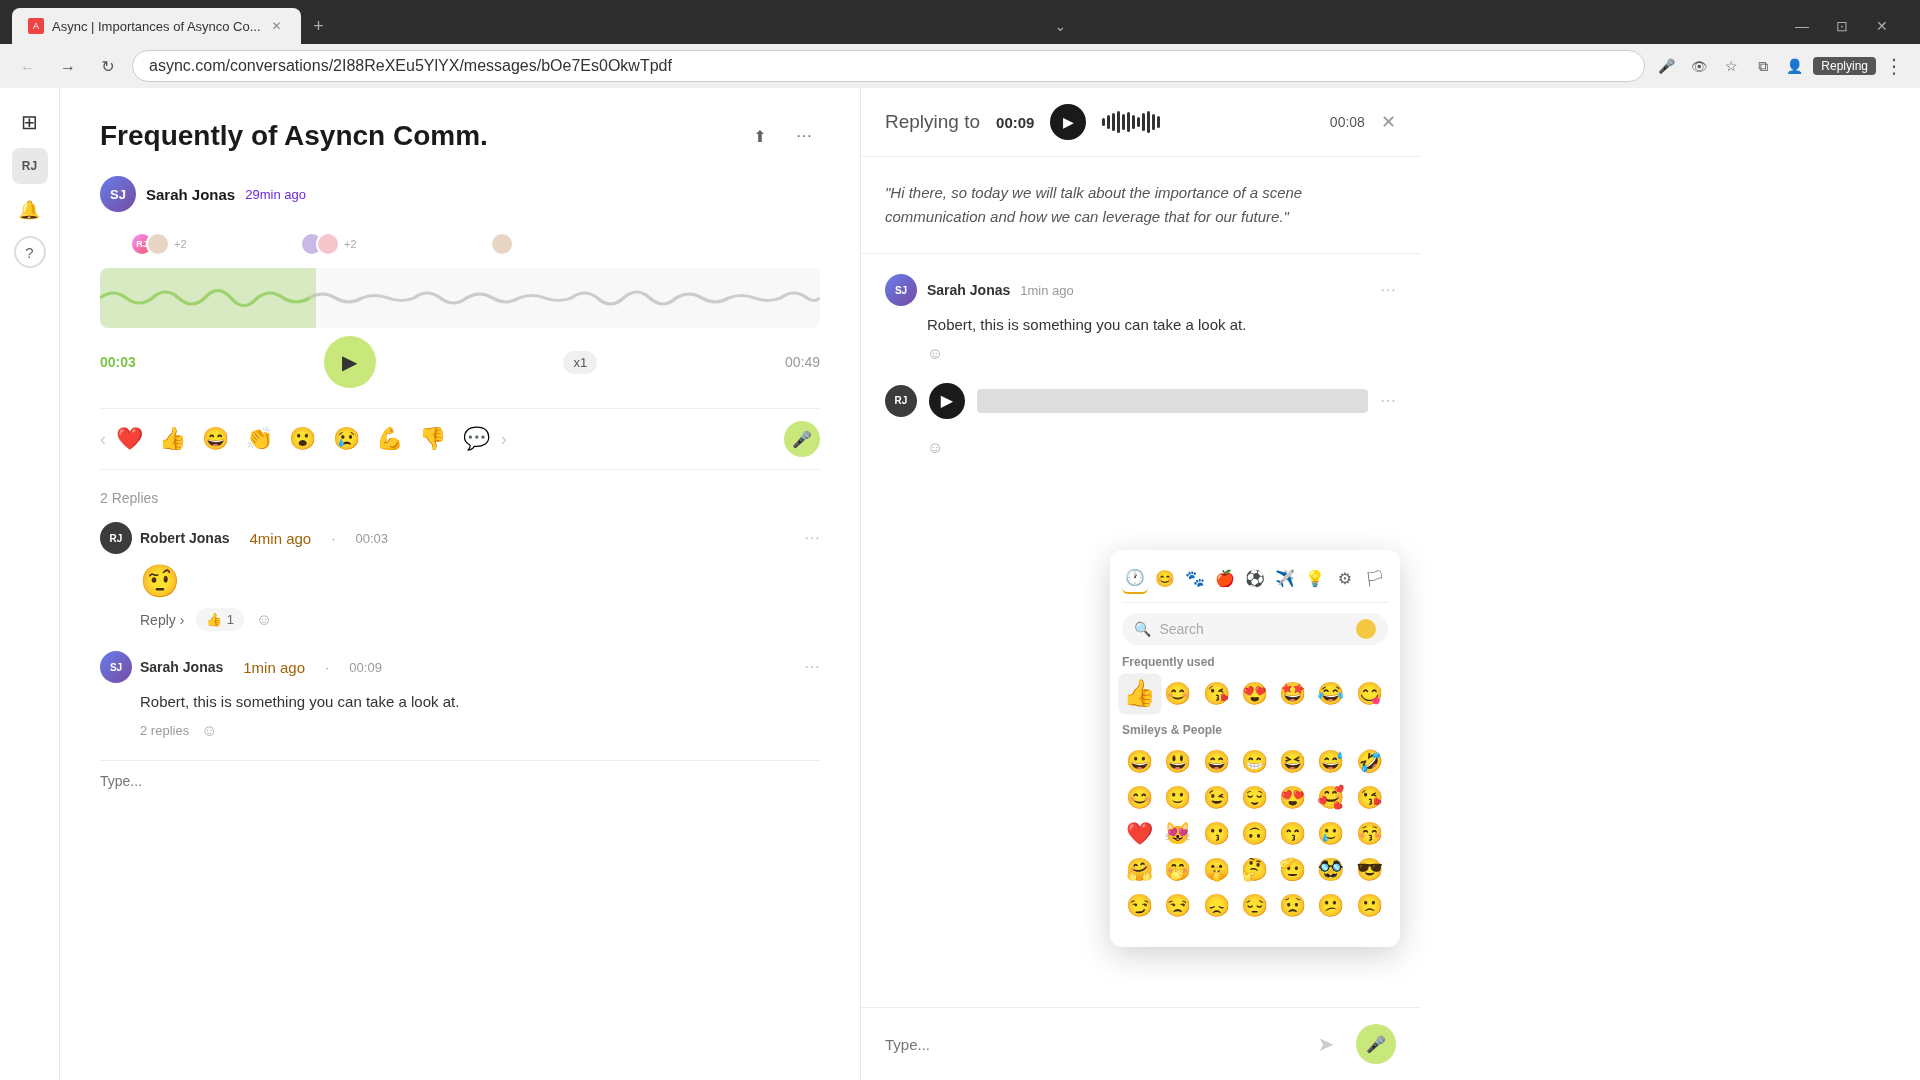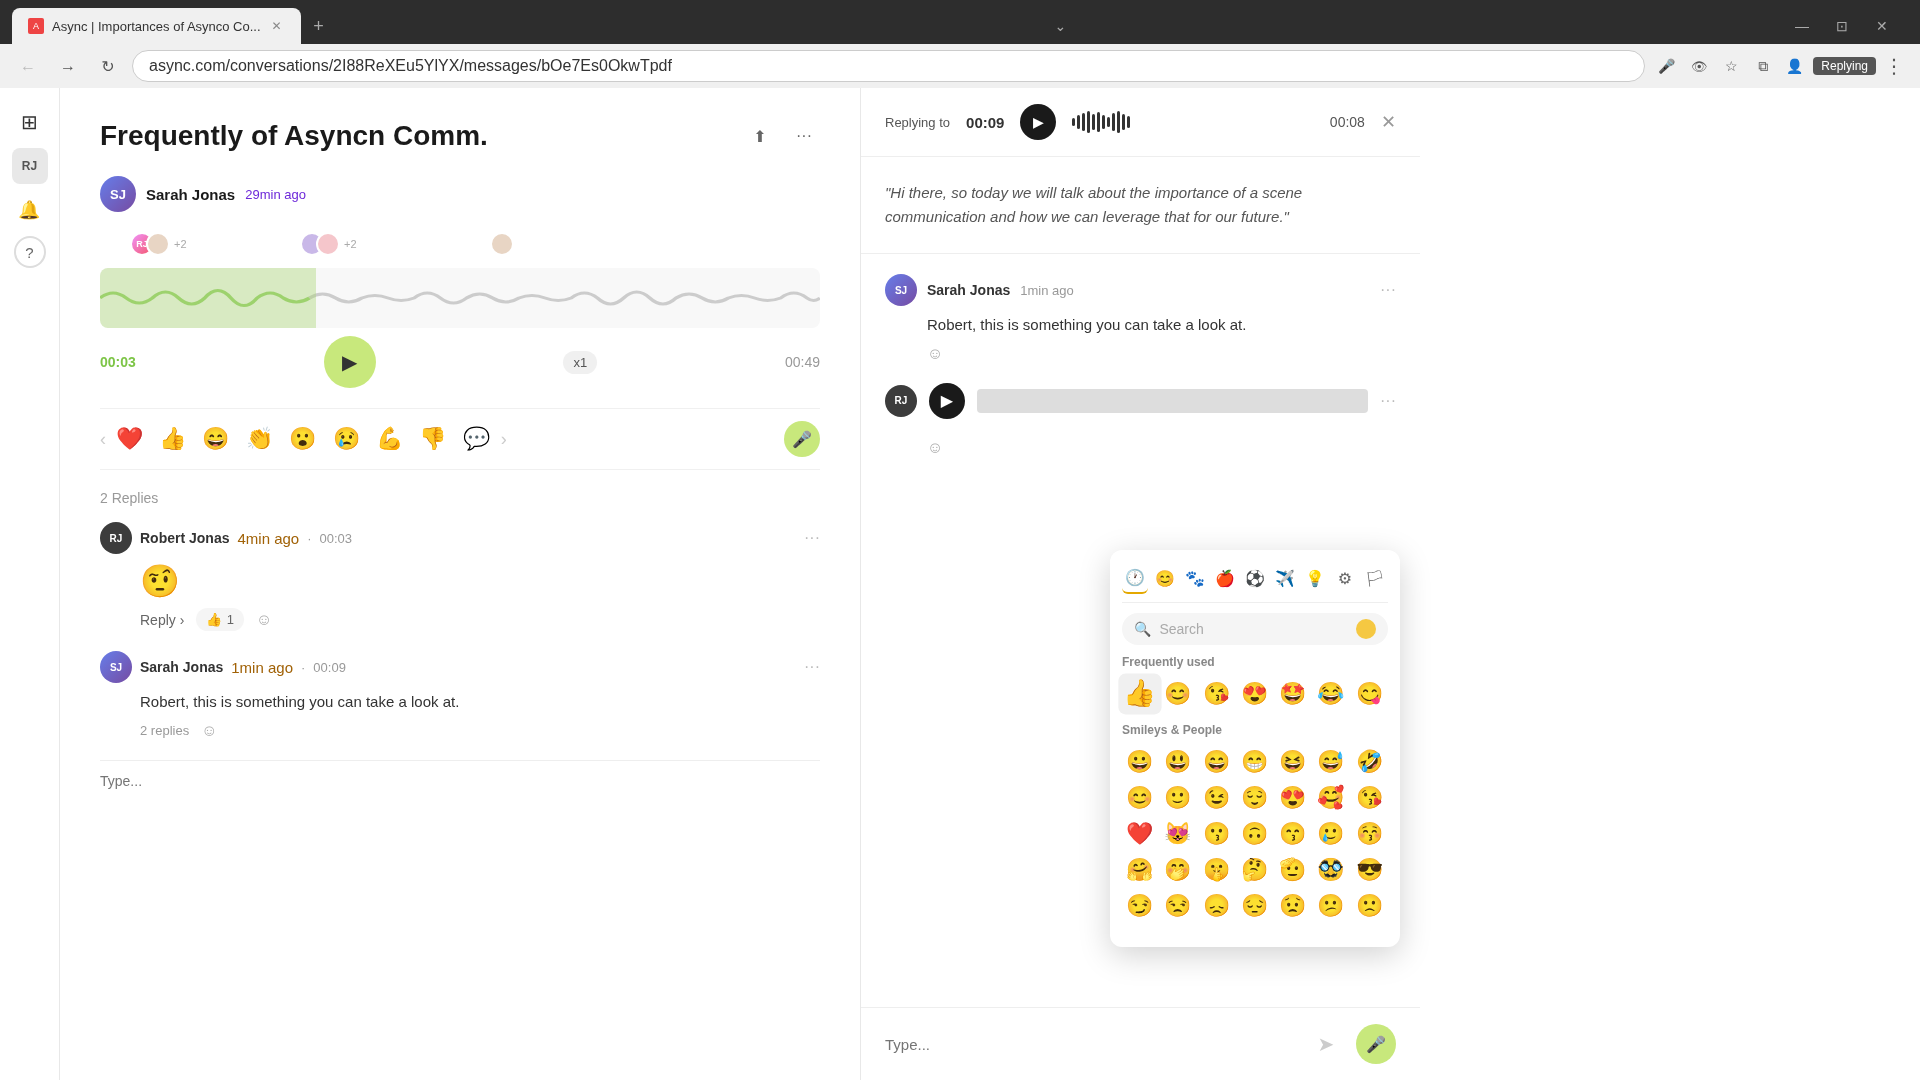--- a/index.html
+++ b/index.html
@@ -63,21 +63,21 @@
     .total-time { color: #999; font-size: 14px; }
 
     
     .reaction-bar { display: flex; align-items: center; gap: 4px; padding: 12px 0; border-top: 1px solid #f0f0f0; border-bottom: 1px solid #f0f0f0; margin-bottom: 20px; overflow: hidden; position: relative; }
     .reaction-emoji { font-size: 22px; cursor: pointer; padding: 4px 6px; border-radius: 8px; }
     .reaction-nav { color: #ccc; font-size: 18px; cursor: pointer; }
     .reaction-mic { width: 36px; height: 36px; background: #c8e87c; border-radius: 50%; display: flex; align-items: center; justify-content: center; font-size: 16px; cursor: pointer; }
     .replies-count { color: #999; font-size: 14px; margin-bottom: 16px; }
     .reply-item { margin-bottom: 20px; }
     .reply-header { display: flex; align-items: center; gap: 8px; margin-bottom: 8px; }
-    .reply-meta { display: flex; gap: 8px; align-items: center; }
+    .reply-meta { display: flex; gap: 20px; align-items: center; }
     .reply-name { font-weight: 600; font-size: 14px; color: #333; }
     .reply-time { color: #a16207; font-size: 15px; }
     .reply-duration { color: #999; font-size: 13px; }
     .reply-more { margin-left: auto; color: #bbb; cursor: pointer; }
     .reply-body { margin-left: 40px; }
     .emoji-response { font-size: 32px; margin-bottom: 8px; }
     .reply-actions { display: flex; align-items: center; gap: 12px; }
     .reply-btn { color: #666; font-size: 14px; cursor: pointer; display: flex; align-items: center; gap: 4px; }
     .like-badge { background: #f5f5f5; border-radius: 20px; padding: 4px 10px; display: flex; align-items: center; gap: 4px; font-size: 13px; color: #666; }
     .reply-emoji-btn { color: #aaa; font-size: 16px; cursor: pointer; }
@@ -92,21 +92,21 @@
     
     .message-input-area { margin-top: 16px; }
     .input-row { display: flex; align-items: center; gap: 8px; border-top: 1px solid #eee; padding-top: 12px; }
     .type-input { flex: 1; border: none; outline: none; font-size: 14px; color: #999; }
 
     
     .right-panel { width: 560px; border-left: 1px solid #e8e8e8; display: flex; flex-direction: column; }
 
     
     .replying-bar { background: white; padding: 16px 24px; display: flex; align-items: center; gap: 16px; border-bottom: 1px solid #eee; }
-    .replying-label { font-size: 13px; color: #555; font-weight: 500; }
+    .replying-label { font-size: 19px; color: #555; font-weight: 500; }
     .replying-timestamp { font-size: 15px; color: #333; font-weight: 600; }
     .mini-play { width: 36px; height: 36px; background: #1a1a1a; border-radius: 50%; display: flex; align-items: center; justify-content: center; color: white; font-size: 14px; cursor: pointer; }
     .mini-waveform { flex: 1; height: 24px; display: flex; align-items: center; gap: 2px; }
     .wave-bar { width: 3px; background: #333; border-radius: 2px; }
     .mini-duration { font-size: 14px; color: #555; }
     .close-btn { color: #999; font-size: 18px; cursor: pointer; }
 
     
     .transcript-box { background: #fff; padding: 24px; border-bottom: 1px solid #eee; }
     .transcript-text { font-style: italic; font-size: 15px; color: #555; line-height: 1.6; }

